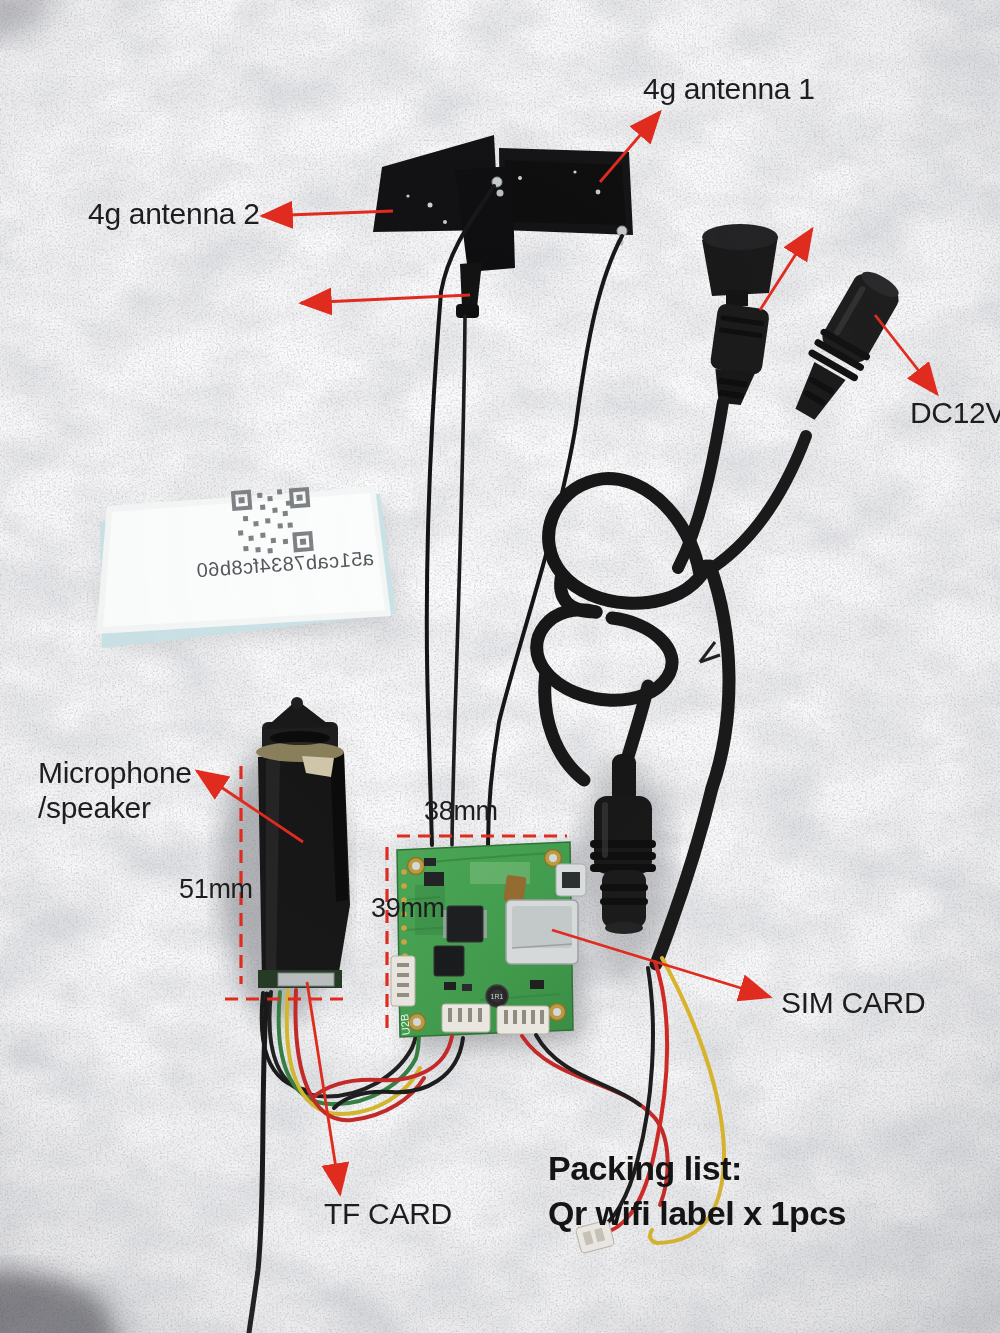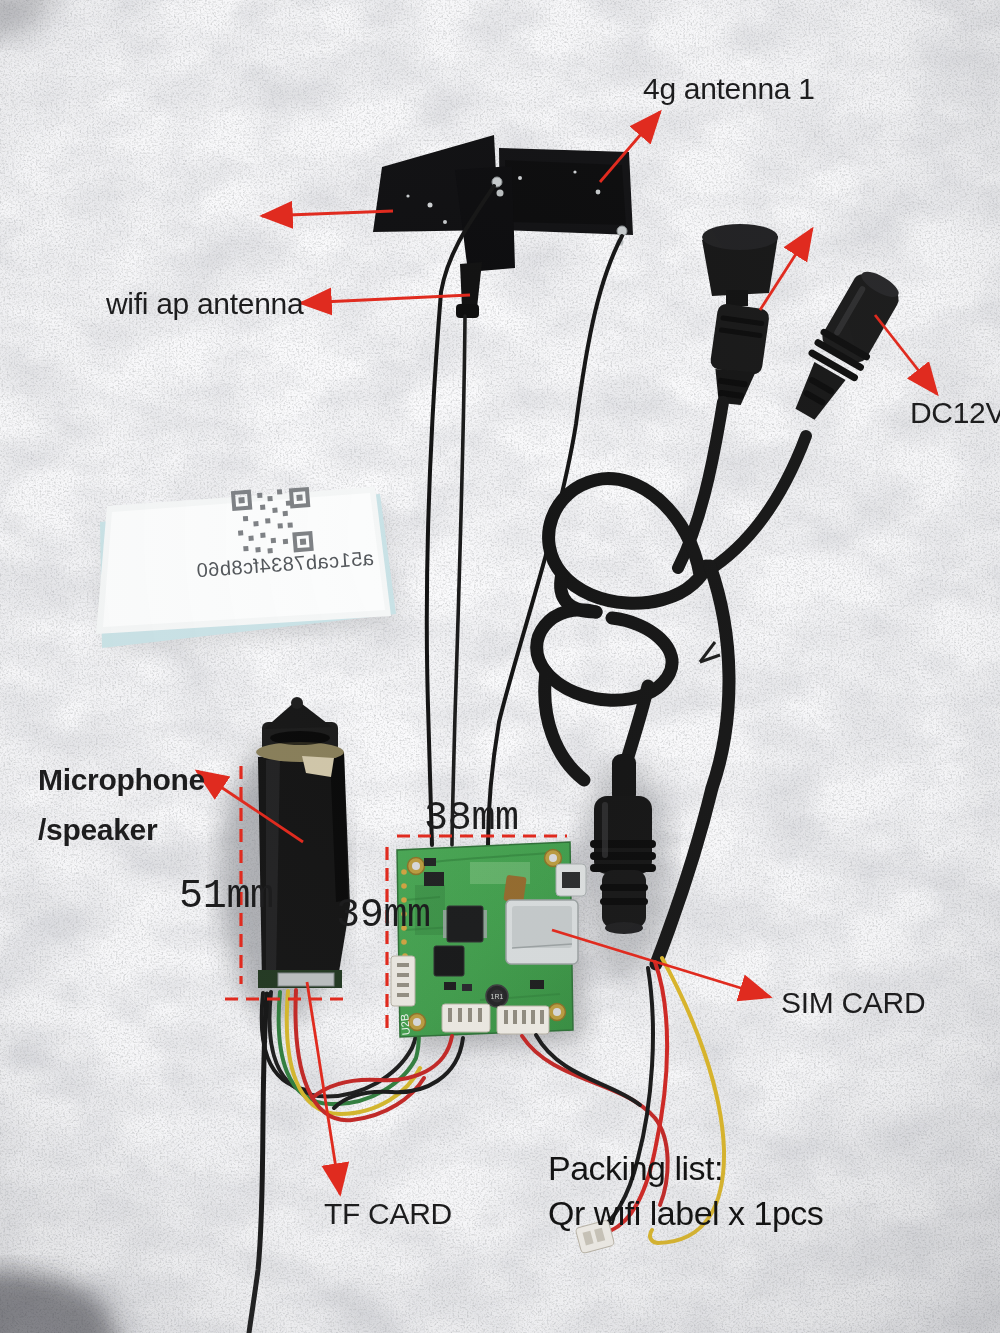--- a/index.html
+++ b/index.html
@@ -1,23 +1,23 @@
 <!DOCTYPE html>
 <html><head>
 <meta charset="utf-8">
 <style>
   html,body{margin:0;padding:0;background:#888;}
   .scene{position:relative;width:1000px;height:1333px;overflow:hidden;
          background:#84cc16;font-family:"Liberation Sans",sans-serif;}
   .scene svg{position:absolute;left:0;top:0;}
   .label{position:absolute;font-size:30px;color:#1d1d1e;white-space:nowrap;
          font-family:"Liberation Sans",sans-serif;letter-spacing:-0.3px;}
-  .label.two-line{white-space:pre-line;line-height:50px;font-weight:bold;}
-  .dim{font-size:40px;font-family:Liberation Mono, monospace;}
-  .packing{position:absolute;left:548px;top:1146px;font-weight:normal;font-size:34px;
+  .label.two-line{white-space:pre-line;line-height:35px;}
+  .dim{font-size:27px;}
+  .packing{position:absolute;left:548px;top:1146px;font-weight:bold;font-size:34px;
            line-height:45px;color:#141414;letter-spacing:-0.5px;white-space:nowrap;}
   .qr-text{position:absolute;left:192px;top:553px;width:186px;text-align:center;
            font-size:20px;color:#54585c;letter-spacing:0.5px;
            transform:rotate(-4deg) scaleX(-1);}
 </style>
 </head>
 <body>
 
 <div class="scene">
 
@@ -297,26 +297,26 @@
   </g>
   <g stroke="#e02b1f" stroke-width="3.2" stroke-dasharray="13 8" fill="none">
     <line x1="397" y1="836" x2="567" y2="836"></line>
     <line x1="387" y1="847" x2="387" y2="1035"></line>
     <line x1="241" y1="766" x2="241" y2="984"></line>
     <line x1="225" y1="999" x2="350" y2="999"></line>
   </g>
 </svg>
 
 <div class="label" style="left:643px;top:72px;">4g antenna 1</div>
-<div class="label" style="left:106px;top:287px;">wifi ap antenna</div>
+<div class="label" style="left:88px;top:197px;">4g antenna 2</div>
 <div class="label" style="left:910px;top:396px;">DC12V</div>
 <div class="label two-line" style="left:38px;top:755px;">Microphone
 /speaker</div>
 <div class="label dim" style="left:164px;top:874px;margin-left:15px;">51mm</div>
-<div class="label dim" style="left:336px;top:893px;">39mm</div>
+<div class="label dim" style="left:371px;top:893px;">39mm</div>
 <div class="label dim" style="left:424px;top:796px;">38mm</div>
 <div class="label" style="left:781px;top:986px;">SIM CARD</div>
 <div class="label" style="left:324px;top:1197px;">TF CARD</div>
 
 <div class="qr-text">a51cab7834fc8b60</div>
 
 <div class="packing">
   <div>Packing list:</div>
   <div>Qr wifi label x 1pcs</div>
 </div>

